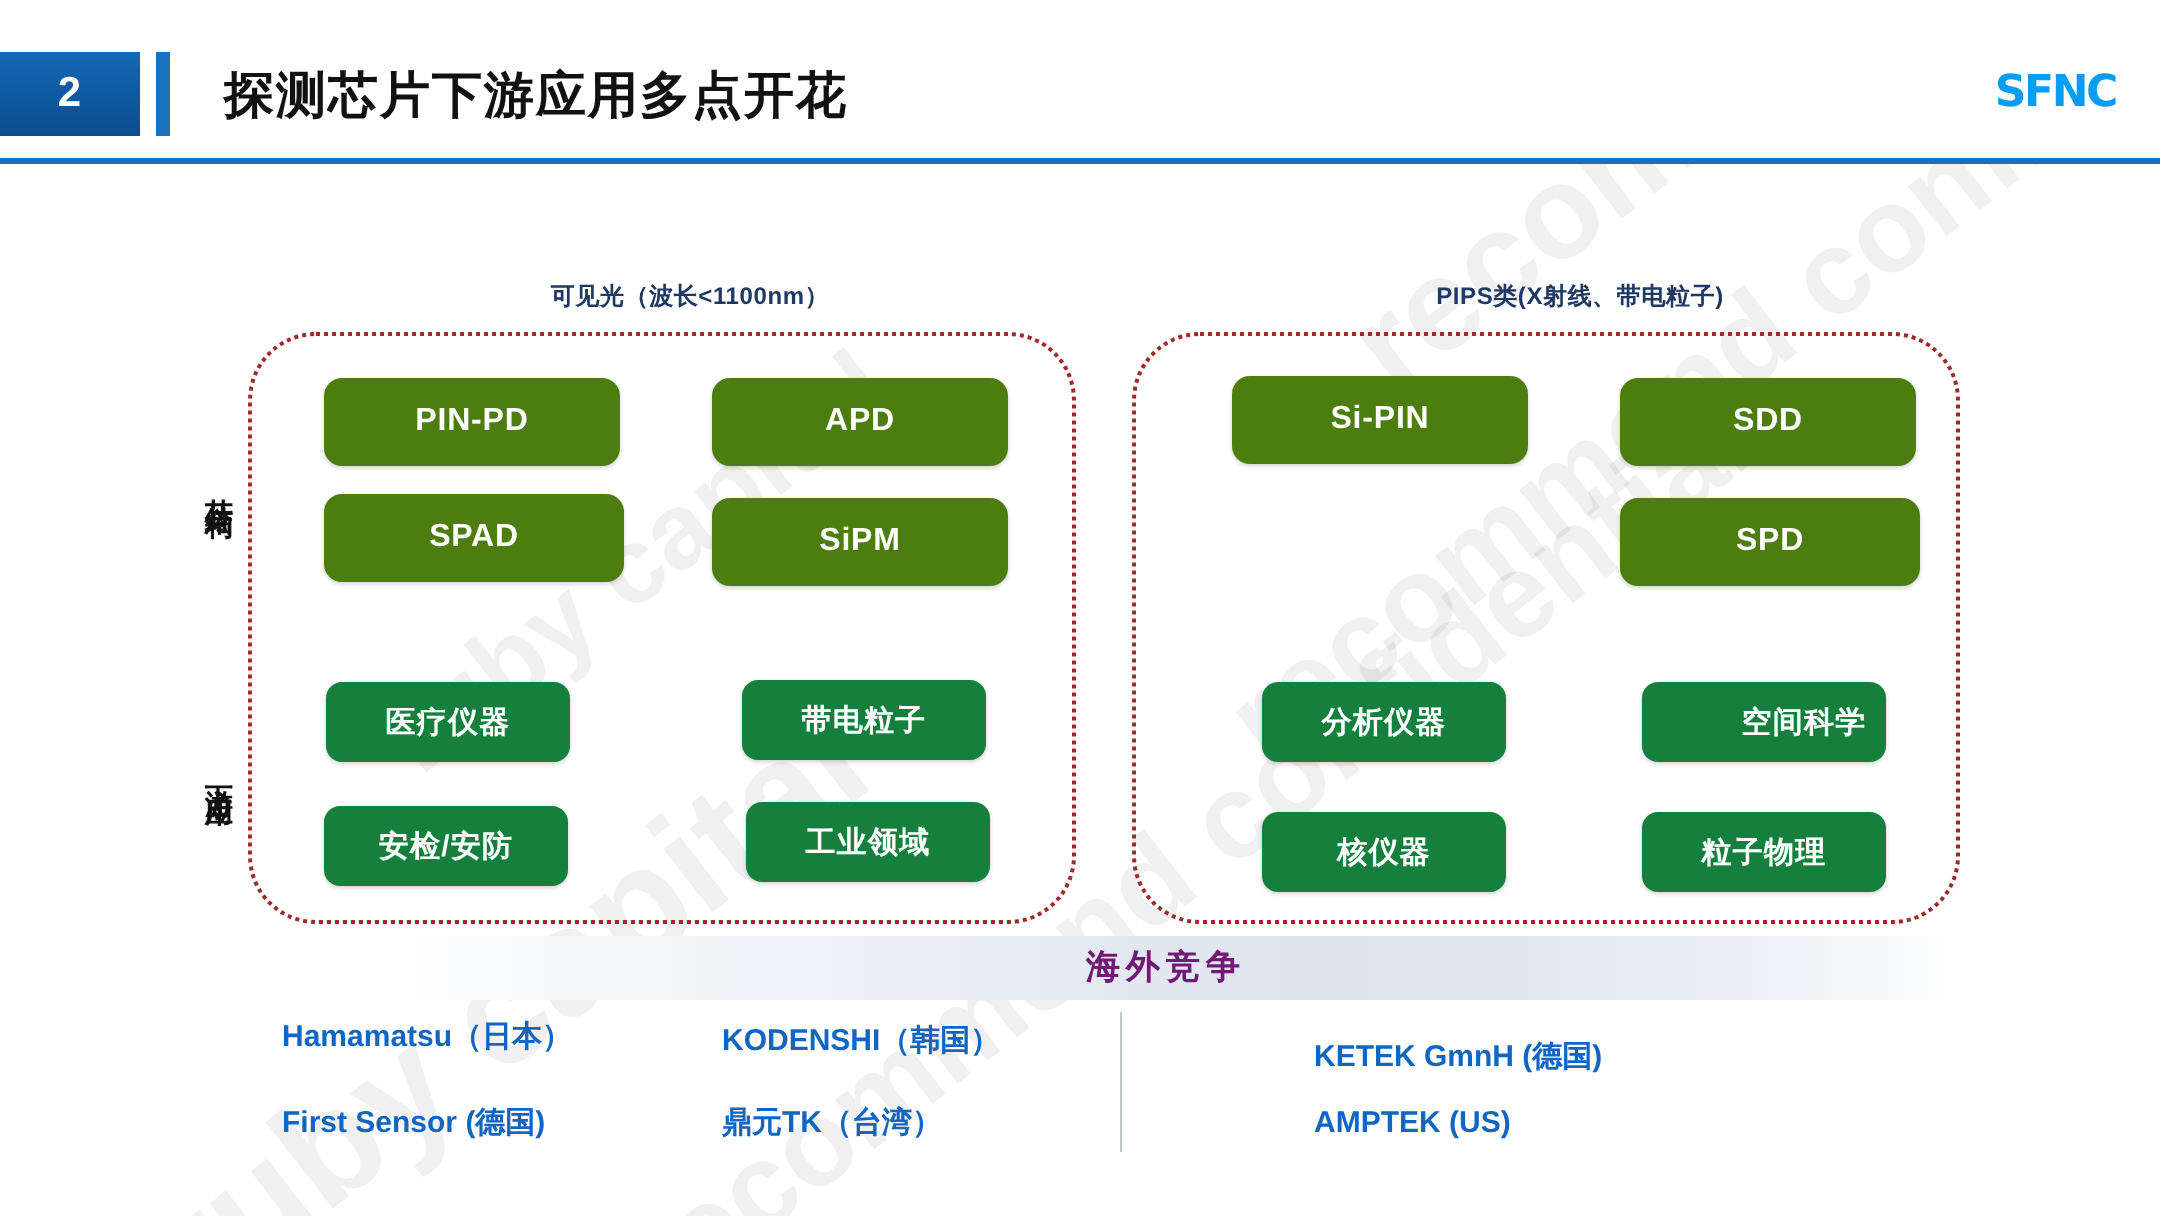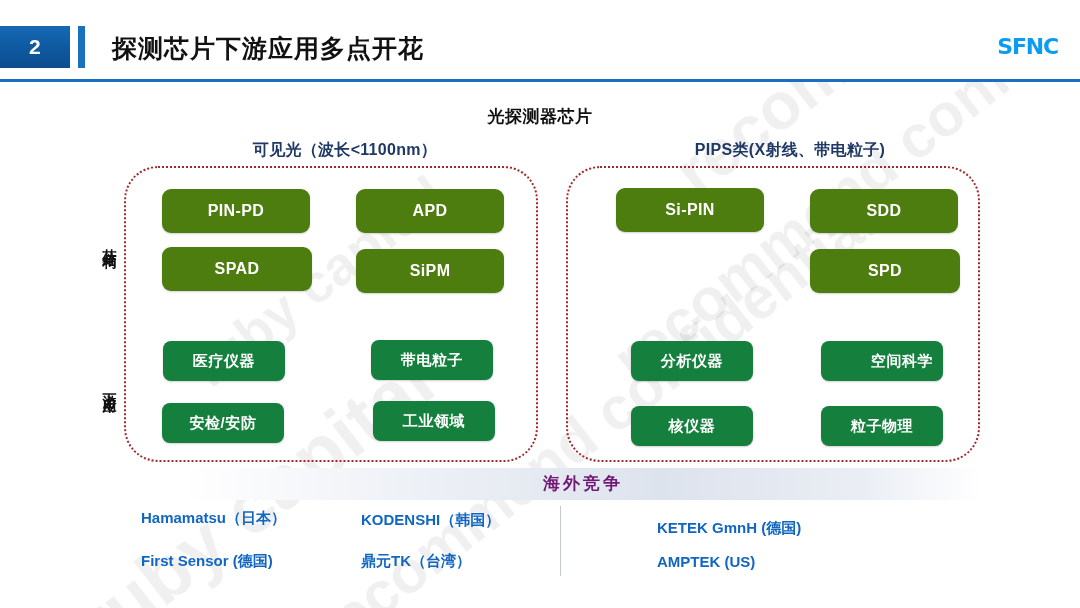--- a/index.html
+++ b/index.html
@@ -60,21 +60,21 @@
   
   #content { position:absolute; inset:0; z-index:2; }
 
   #main-title {
     position:absolute; left:0; top:105px; width:1080px;
     text-align:center; font-size:17px; font-weight:700; color:#111;
     letter-spacing:0.5px;
   }
 
   .group-label {
-    position:absolute; font-size:16px; font-weight:700; color:#1f3864;
+    position:absolute; font-size:12px; font-weight:700; color:#1f3864;
     letter-spacing:0.3px;
   }
   #label-visible { left:125px; top:140px; width:440px; text-align:center; }
   #label-pips    { left:570px; top:140px; width:440px; text-align:center; }
 
   
   .row-label {
     position:absolute;
     width:26px;
     font-size:14px; font-weight:700; color:#111;
@@ -151,21 +151,20 @@
 <div id="header">
   <div id="page-badge">2</div>
   <div id="badge-bar"></div>
   <div id="slide-title">探测芯片下游应用多点开花</div>
   <div id="brand-logo">SFNC</div>
   <div id="header-rule"></div>
 </div>
 
 <div id="content">
 
-  <div id="main-title">光探测器芯片</div>
 
   <div class="group-label" id="label-visible">可见光（波长&lt;1100nm）</div>
   <div class="group-label" id="label-pips">PIPS类(X射线、带电粒子)</div>
 
   <div class="row-label" id="row-label-structure">芯片结构</div>
   <div class="row-label" id="row-label-downstream">下游应用</div>
 
   <div class="dash-box" id="dash-left"></div>
   <div class="dash-box" id="dash-right"></div>
 

